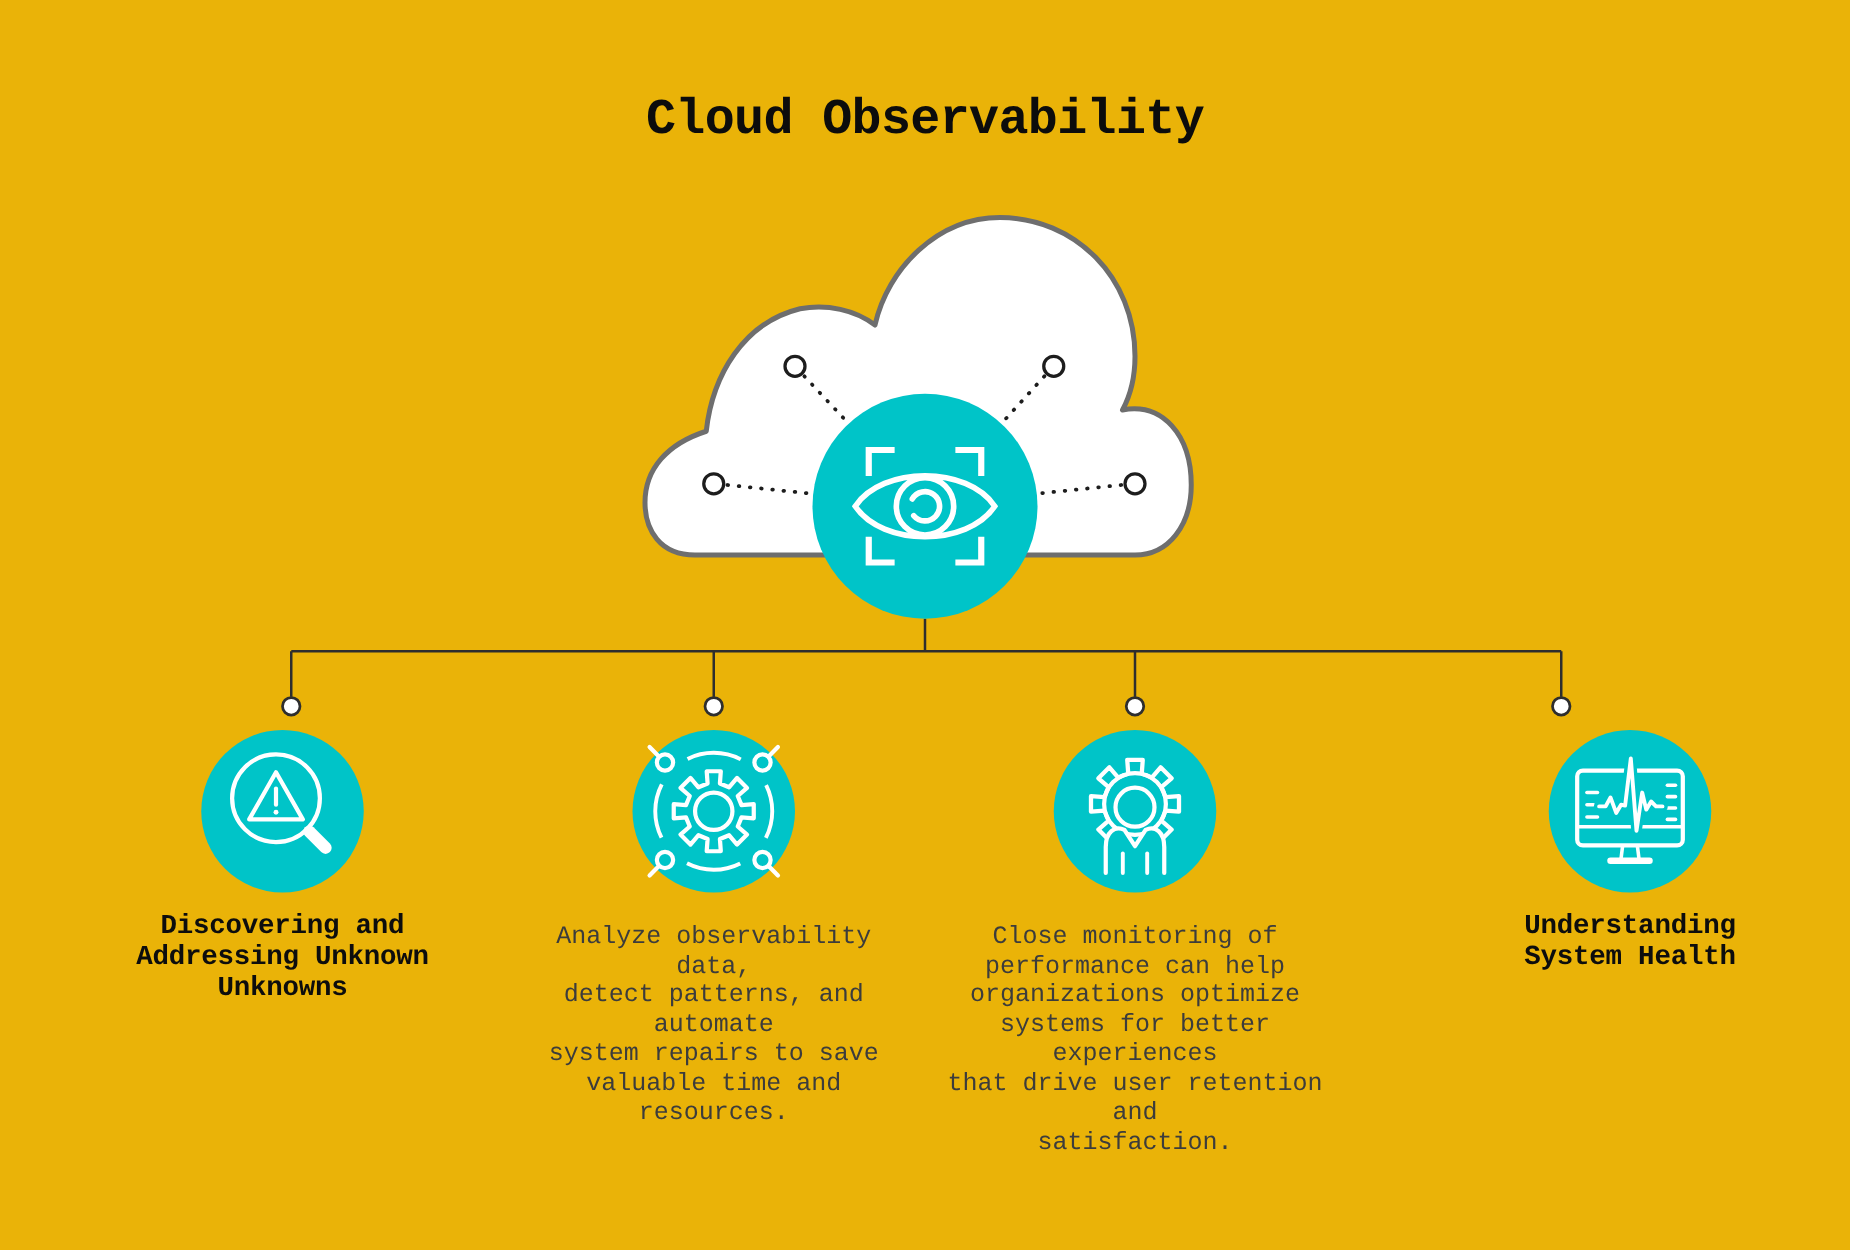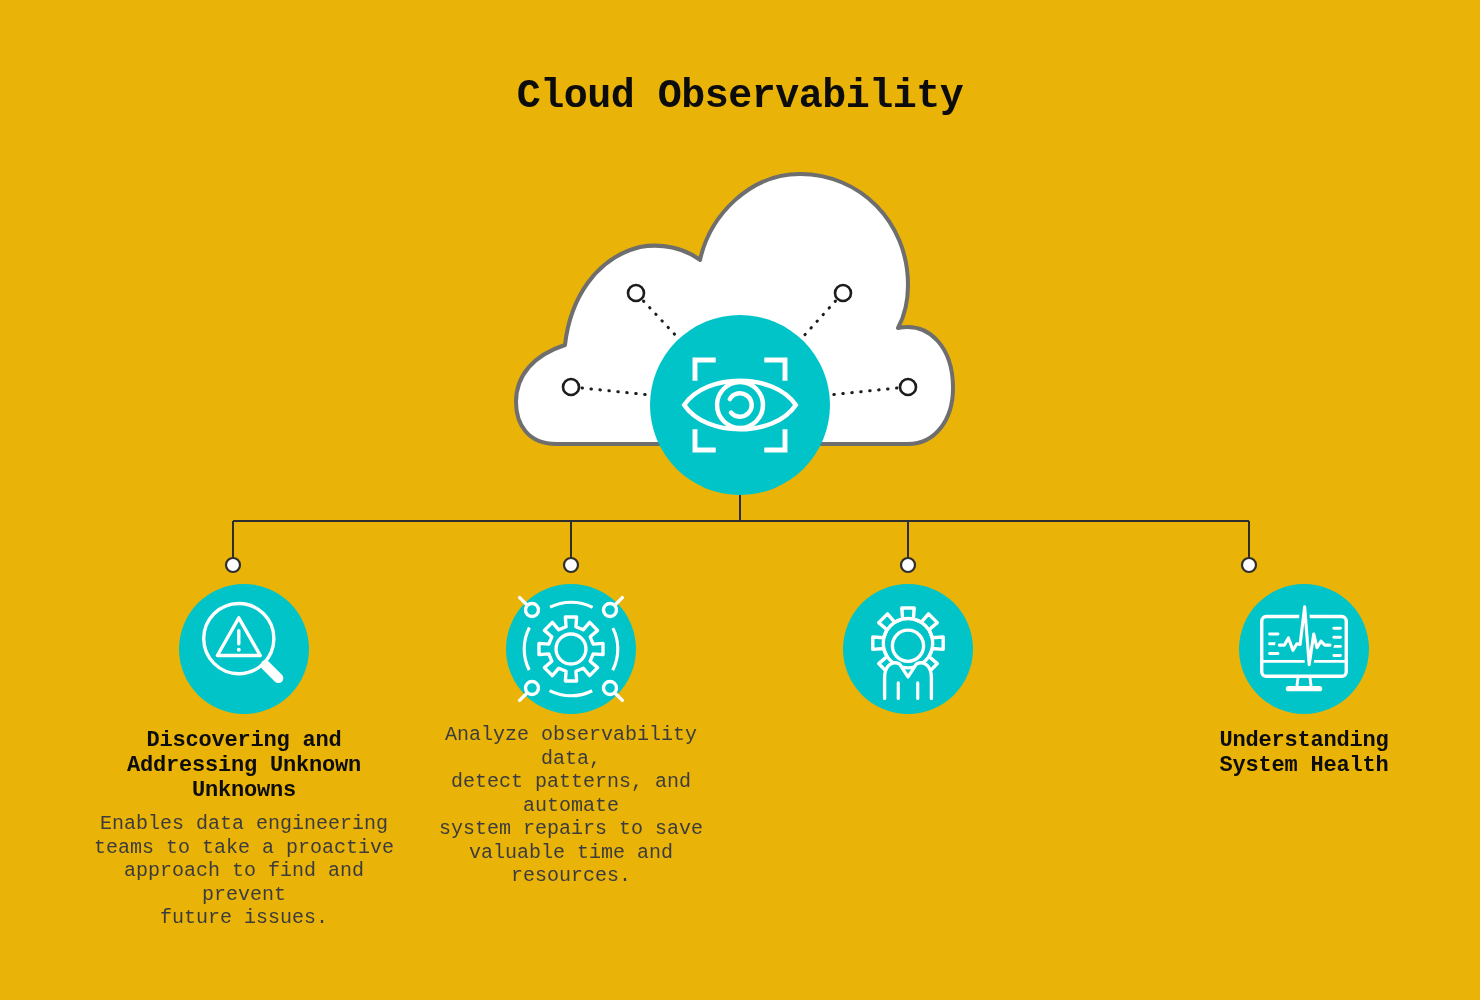--- a/index.html
+++ b/index.html
@@ -28,24 +28,24 @@
   .badge{
     width:130px;height:130px;border-radius:50%;background:#00C4C8;
     margin:0 auto;display:flex;align-items:center;justify-content:center;
   }
   .badge svg{width:130px;height:130px;display:block;}
   .col h2{
     margin:14px 0 0;font-size:22px;line-height:25px;font-weight:700;
     color:#0D0D0D;white-space:pre-line;letter-spacing:-0.2px;
   }
   .col p{
-    margin:9px 0 0;font-size:20px;line-height:23.5px;font-weight:400;
+    margin:24px 0 0;font-size:20px;line-height:23.5px;font-weight:400;
     color:#3C3C3C;white-space:pre-line;text-align:center;
   }
-  .col-1{left:84px;}
+  .col-1{left:66px;}
   .col-2{left:411px;}
   .col-3{left:748px;}
   .col-4{left:1144px;}
   .defs-holder{position:absolute;width:0;height:0;overflow:hidden;}
 </style>
 </head>
 <body>
 
 <div class="canvas">
 
@@ -129,24 +129,20 @@
         <circle cx="46" cy="42" r="27"></circle>
         <line x1="66.5" y1="62.5" x2="76.5" y2="72.5" stroke-width="7.5" stroke-linecap="round"></line>
         <path d="M 46 26 L 62.5 55 L 29.5 55 Z" stroke-linejoin="round"></path>
         <line x1="46" y1="36" x2="46" y2="46" stroke-linecap="round"></line>
         <circle cx="46" cy="50.6" r="1.5" fill="#FFFFFF" stroke="none"></circle>
       </svg>
     </div>
     <h2>Discovering and
 Addressing Unknown
 Unknowns</h2>
-    <p>Enables data engineering
-teams to take a proactive
-approach to find and prevent
-future issues.</p>
   </section>
 
   <section class="col col-2">
     <div class="badge">
       <svg viewBox="0 0 100 100" fill="none" stroke="#FFFFFF" stroke-width="2.6">
         <g transform="translate(50,50)">
           <use href="#gear-shape" stroke-linejoin="round"></use>
           <circle cx="0" cy="0" r="11.5"></circle>
           <circle cx="0" cy="0" r="36" stroke-dasharray="34 22.55" stroke-dashoffset="17" stroke-width="2.4"></circle>
           <g stroke-linecap="round">
@@ -175,20 +171,26 @@
           <use href="#gear-shape" transform="scale(1.1)" stroke-width="2.4" stroke-linejoin="round"></use>
           <circle cx="0" cy="0" r="19"></circle>
         </g>
         <path d="M 32 88 L 32 72 C 32 63 37.5 58.5 43.5 61.5 L 50 71.5 L 56.5 61.5 C 62.5 58.5 68 63 68 72 L 68 88 Z" fill="#00C4C8" stroke="none"></path>
         <path d="M 32 88 L 32 72 C 32 63 37.5 58.5 43.5 61.5 L 50 71.5 L 56.5 61.5 C 62.5 58.5 68 63 68 72 L 68 88" stroke-linejoin="round" stroke-linecap="round"></path>
         <circle cx="50" cy="47.5" r="12" fill="#00C4C8"></circle>
         <line x1="42.5" y1="76" x2="42.5" y2="88" stroke-linecap="round" stroke-width="2.4"></line>
         <line x1="57.5" y1="76" x2="57.5" y2="88" stroke-linecap="round" stroke-width="2.4"></line>
       </svg>
     </div>
+    <p>Close monitoring of
+performance can help
+organizations optimize
+systems for better experiences
+that drive user retention and
+satisfaction.</p>
   </section>
 
   <section class="col col-4">
     <div class="badge">
       <svg viewBox="0 0 100 100" fill="none" stroke="#FFFFFF" stroke-width="2.6">
         <rect x="17.5" y="25" width="65" height="46" rx="3.5"></rect>
         <line x1="17.5" y1="59.5" x2="82.5" y2="59.5" stroke-width="2.2"></line>
         <path d="M 45.5 71 L 44.5 79 M 54.5 71 L 55.5 79" stroke-width="2.2"></path>
         <line x1="38" y1="80.5" x2="62" y2="80.5" stroke-width="4" stroke-linecap="round"></line>
         <g stroke-width="2.2" stroke-linecap="round">

